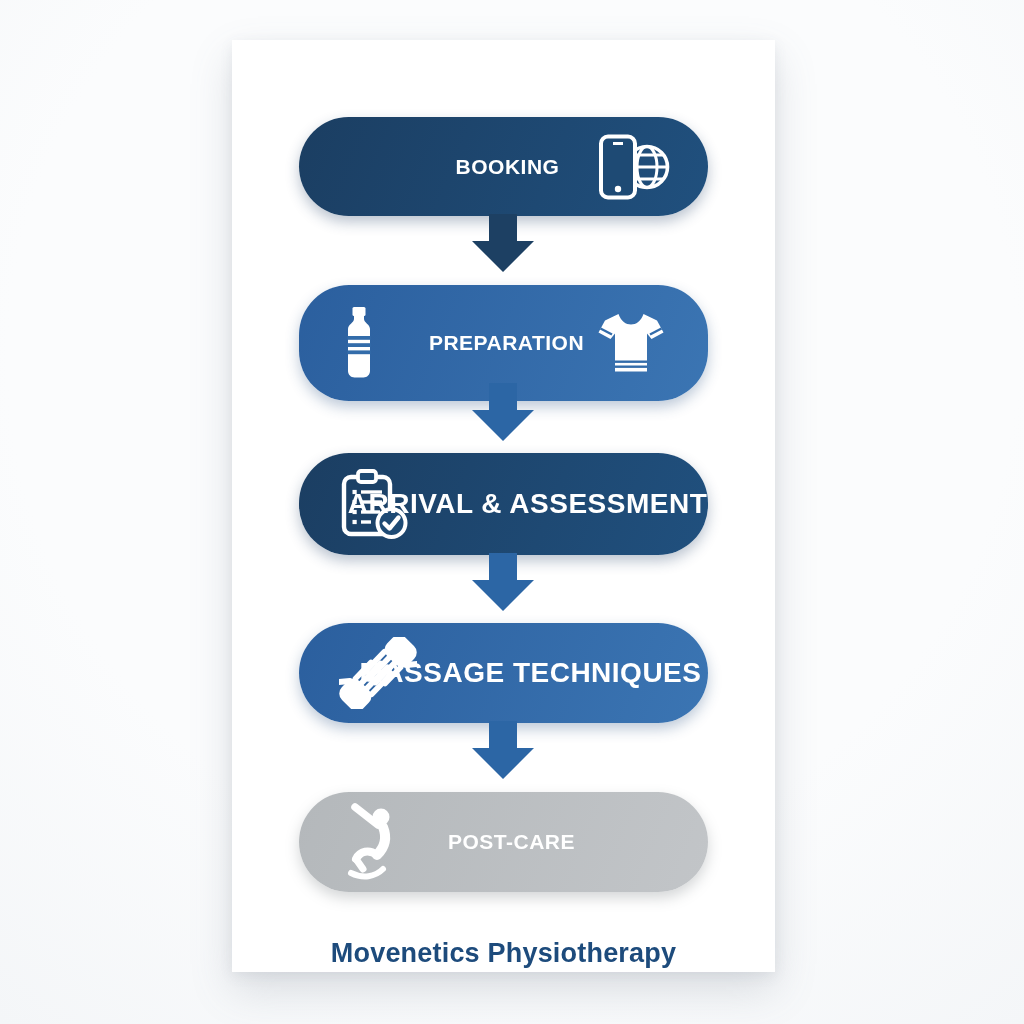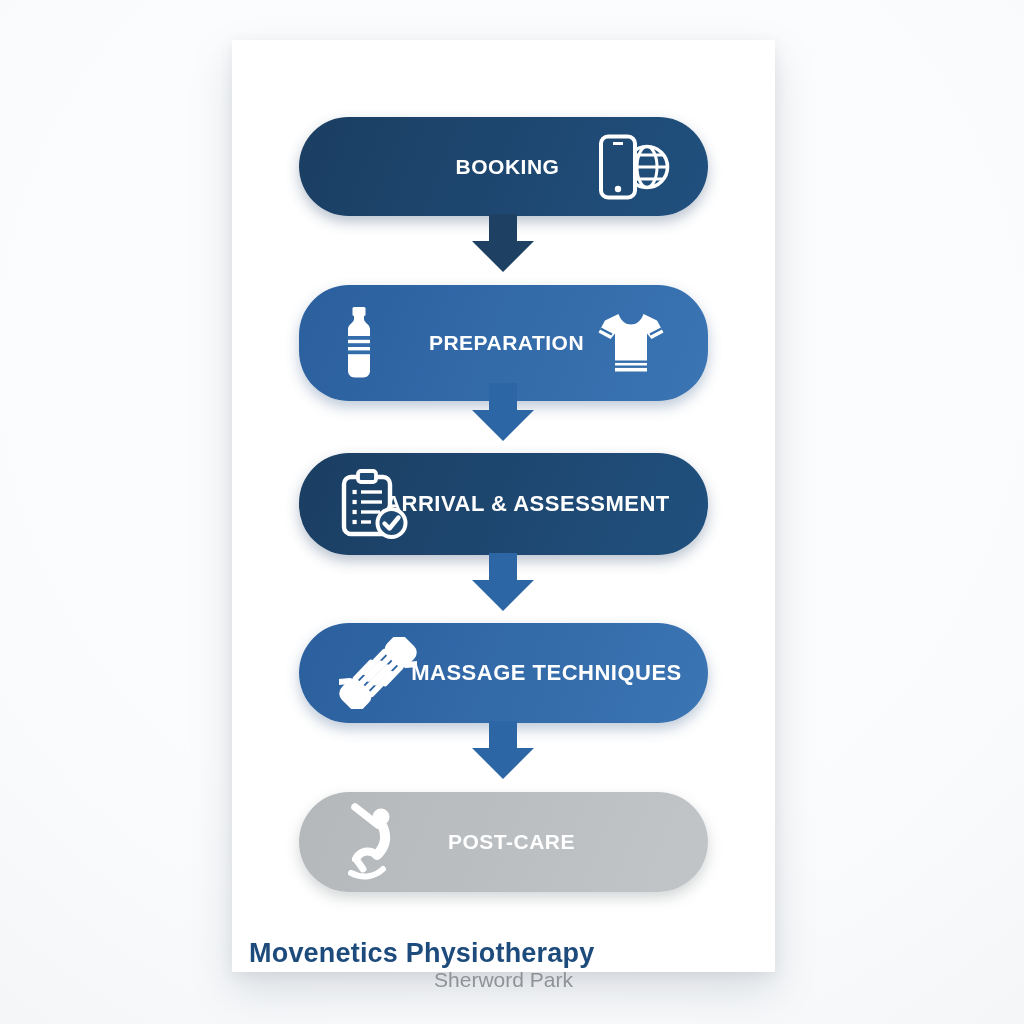--- a/index.html
+++ b/index.html
@@ -27,32 +27,32 @@
     box-shadow:0 6px 14px rgba(35,75,125,.30);
   }
   .pill.gray{
     background:linear-gradient(112deg, var(--pill_gray_start,#b4b8bb), var(--pill_gray_end,#c2c5c8));
     box-shadow:0 6px 14px rgba(120,126,132,.32);
   }
   .pill .label{
     position:relative;color:var(--text_on_pill,#fff);font-weight:bold;
     font-size:21px;letter-spacing:.5px;white-space:nowrap;
   }
-  .pill .label.lg{font-size:22px;}
-  .shift4{left:4px;} .shift3{left:3px;} .shift24{left:24px;} .shift43{left:43px;} .shift8{left:8px;}
+  .pill .label.lg{font-size:28px;}
+  .shift4{left:4px;} .shift3{left:3px;} .shift24{left:24px;} .shift43{left:27px;} .shift8{left:8px;}
   .icon{position:absolute;top:50%;transform:translateY(-50%);line-height:0;}
   .icon.at-left40{left:40px;} .icon.at-left36{left:36px;} .icon.at-left46{left:46px;}
   .icon.at-right36{right:36px;} .icon.at-right44{right:44px;}
   .arrow{position:absolute;left:240px;width:62px;height:58px;line-height:0;}
   .arrow svg{display:block;}
   .a1{top:174px;} .a2{top:343px;} .a3{top:513px;} .a4{top:681px;}
   .fill-dark{fill:var(--arrow_dark,#1d4063);}
   .fill-blue{fill:var(--arrow_blue,#2c66a5);}
   .footer-title{
-    position:absolute;top:898px;left:17px;width:100%;text-align:left;
+    position:absolute;top:898px;left:0;width:100%;text-align:center;
     color:var(--footer_title,#1d4b7c);font-size:27px;font-weight:bold;letter-spacing:.2px;
   }
   .footer-subtitle{
     position:absolute;top:928px;left:0;width:100%;text-align:center;
     color:var(--footer_subtitle,#8f9396);font-size:21px;
   }
 </style>
 </head>
 <body>
 
@@ -183,15 +183,14 @@
           <path d="M32,52 C24,46 15,48 11,56" stroke-width="8"></path>
           <path d="M11,56 L18,66" stroke-width="7"></path>
           <path d="M6,70 C18,76 30,74 38,66" stroke-width="6"></path>
         </g>
       </svg>
     </span>
     <span class="label shift8">POST-CARE</span>
   </div>
 
   <div class="footer-title">Movenetics Physiotherapy</div>
-  <div class="footer-subtitle">Sherword Park</div>
 
 </div>
 
 </body></html>

